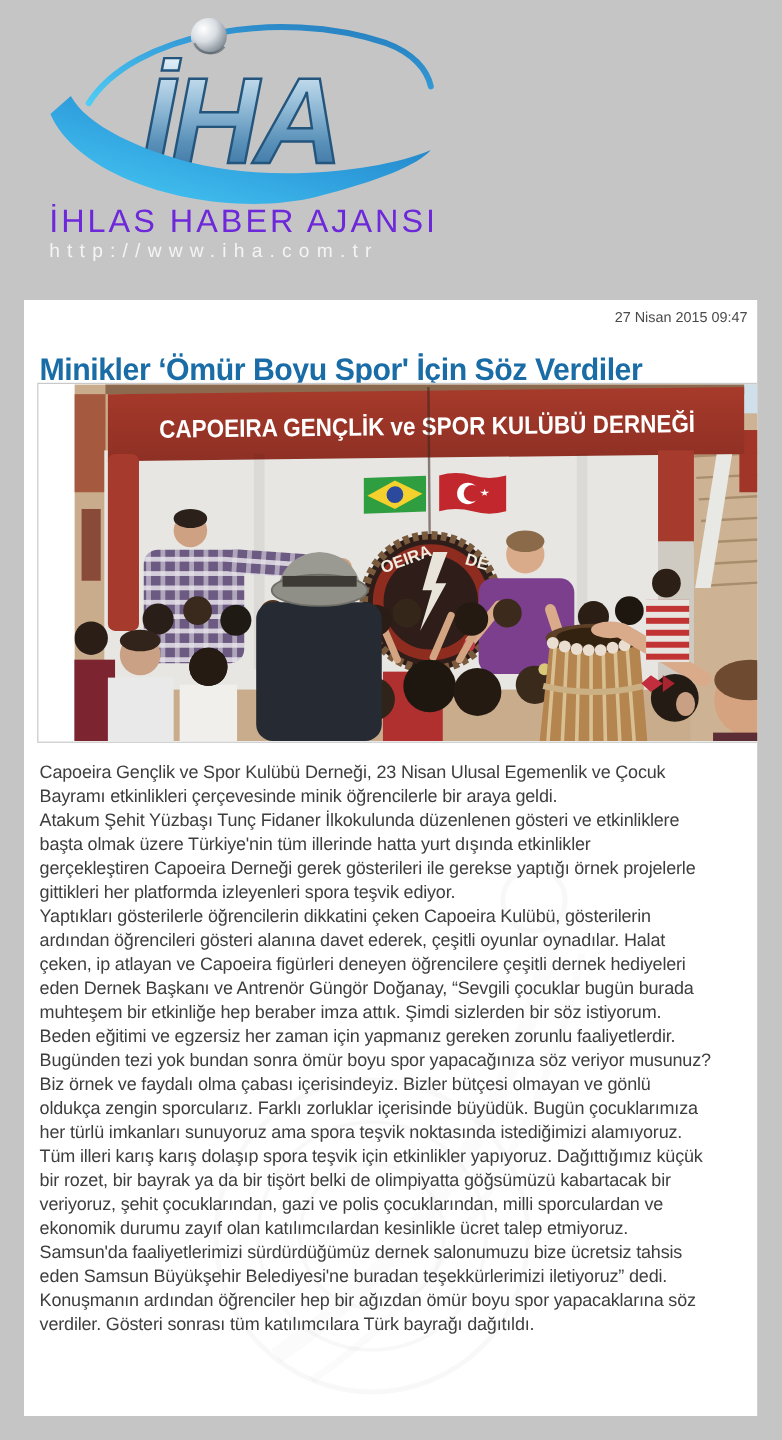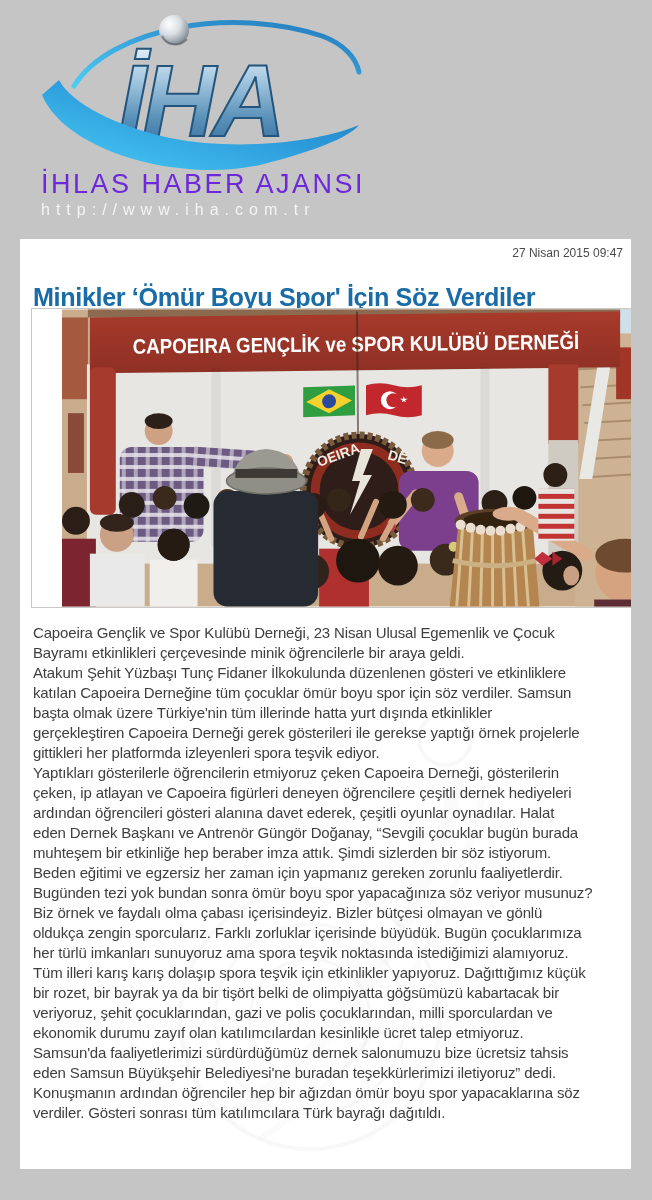--- a/index.html
+++ b/index.html
@@ -14,21 +14,21 @@
   .brand{
     position:absolute;left:25px;top:169px;color:#6d28d9;
     font-size:27px;letter-spacing:2.5px;font-weight:400;white-space:nowrap;
   }
   .site-url{
     position:absolute;left:25px;top:201px;color:#f4f4f4;
     font-size:16px;letter-spacing:6px;font-weight:400;white-space:nowrap;
   }
   
   .card{
-    position:absolute;left:20px;top:239px;width:611px;height:930px;
+    position:absolute;left:20px;top:250px;width:611px;height:930px;
     background:#ffffff;overflow:hidden;
   }
   .date{
     position:absolute;top:7px;right:8px;
     font-size:12px;color:#4a4a4a;z-index:3;
   }
   .title{
     position:absolute;left:13px;top:26px;z-index:3;
     font-size:26px;font-weight:700;color:#1a6ca6;
     letter-spacing:-0.4px;white-space:nowrap;
@@ -275,27 +275,26 @@
         <path d="M130,500 C250,420 330,290 360,150" stroke-width="14" stroke-opacity=".10"></path>
         <path d="M160,520 C280,440 355,305 385,165" stroke-width="6" stroke-opacity=".10"></path>
       </g>
     </svg>
   </div>
 
   <div class="body-text">
       <div class="line">Capoeira Gençlik ve Spor Kulübü Derneği, 23 Nisan Ulusal Egemenlik ve Çocuk</div>
       <div class="line">Bayramı etkinlikleri çerçevesinde minik öğrencilerle bir araya geldi.</div>
       <div class="line">Atakum Şehit Yüzbaşı Tunç Fidaner İlkokulunda düzenlenen gösteri ve etkinliklere</div>
-      <div class="line">katılan Capoeira Derneğine tüm çocuklar ömür boyu spor için söz verdiler. Samsun</div>
       <div class="line">başta olmak üzere Türkiye'nin tüm illerinde hatta yurt dışında etkinlikler</div>
       <div class="line">gerçekleştiren Capoeira Derneği gerek gösterileri ile gerekse yaptığı örnek projelerle</div>
       <div class="line">gittikleri her platformda izleyenleri spora teşvik ediyor.</div>
-      <div class="line">Yaptıkları gösterilerle öğrencilerin etmiyoruz çeken Capoeira Derneği, gösterilerin</div>
+      <div class="line">Yaptıkları gösterilerle öğrencilerin dikkatini çeken Capoeira Kulübü, gösterilerin</div>
+      <div class="line">ardından öğrencileri gösteri alanına davet ederek, çeşitli oyunlar oynadılar. Halat</div>
       <div class="line">çeken, ip atlayan ve Capoeira figürleri deneyen öğrencilere çeşitli dernek hediyeleri</div>
-      <div class="line">ardından öğrencileri gösteri alanına davet ederek, çeşitli oyunlar oynadılar. Halat</div>
       <div class="line">eden Dernek Başkanı ve Antrenör Güngör Doğanay, “Sevgili çocuklar bugün burada</div>
       <div class="line">muhteşem bir etkinliğe hep beraber imza attık. Şimdi sizlerden bir söz istiyorum.</div>
       <div class="line">Beden eğitimi ve egzersiz her zaman için yapmanız gereken zorunlu faaliyetlerdir.</div>
       <div class="line">Bugünden tezi yok bundan sonra ömür boyu spor yapacağınıza söz veriyor musunuz?</div>
       <div class="line">Biz örnek ve faydalı olma çabası içerisindeyiz. Bizler bütçesi olmayan ve gönlü</div>
       <div class="line">oldukça zengin sporcularız. Farklı zorluklar içerisinde büyüdük. Bugün çocuklarımıza</div>
       <div class="line">her türlü imkanları sunuyoruz ama spora teşvik noktasında istediğimizi alamıyoruz.</div>
       <div class="line">Tüm illeri karış karış dolaşıp spora teşvik için etkinlikler yapıyoruz. Dağıttığımız küçük</div>
       <div class="line">bir rozet, bir bayrak ya da bir tişört belki de olimpiyatta göğsümüzü kabartacak bir</div>
       <div class="line">veriyoruz, şehit çocuklarından, gazi ve polis çocuklarından, milli sporculardan ve</div>

